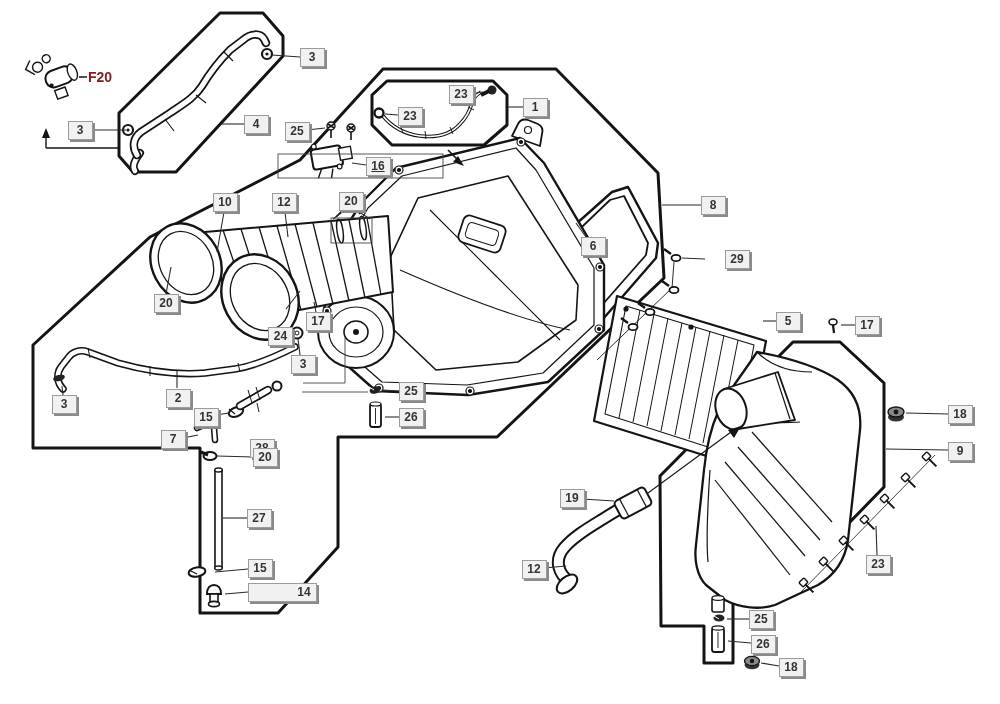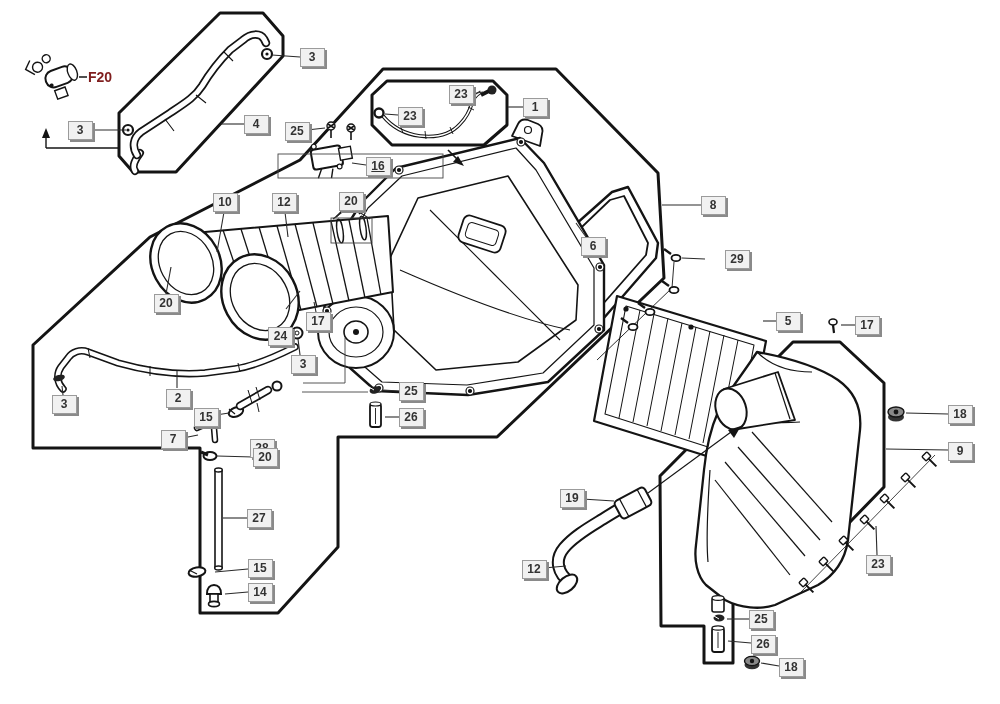--- a/index.html
+++ b/index.html
@@ -415,20 +415,20 @@
       <div class="callout" style="left: 947.5px; top: 405px;">18</div>
       <div class="callout" style="left: 160.5px; top: 430px;">7</div>
       <div class="callout" style="left: 947.5px; top: 442px;">9</div>
       <div class="callout" style="left: 252.5px; top: 448px;">20</div>
       <div class="callout" style="left: 559.5px; top: 489px;">19</div>
       <div class="callout" style="left: 246.5px; top: 509px;">27</div>
       <div class="callout" style="left: 521.5px; top: 560px;">12</div>
       <div class="callout" style="left: 865.5px; top: 555px;">23</div>
       <div class="callout" style="left: 247.5px; top: 559px;">15</div>
       <div class="callout" style="left: 748.5px; top: 610px;">25</div>
-      <div class="callout" style="left: 247.5px; top: 583px;">14</div>
+      <div class="callout" style="left: 247.5px; top: 583px; padding-left: 44px;">14</div>
       <div class="callout" style="left: 750.5px; top: 635px;">26</div>
       <div class="callout" style="left: 778.5px; top: 658px;">18</div>
     </div>
 
 <div class="ref-label" style="left:88px;top:69px;">F20</div>
 
 </div>
 
 </body></html>

